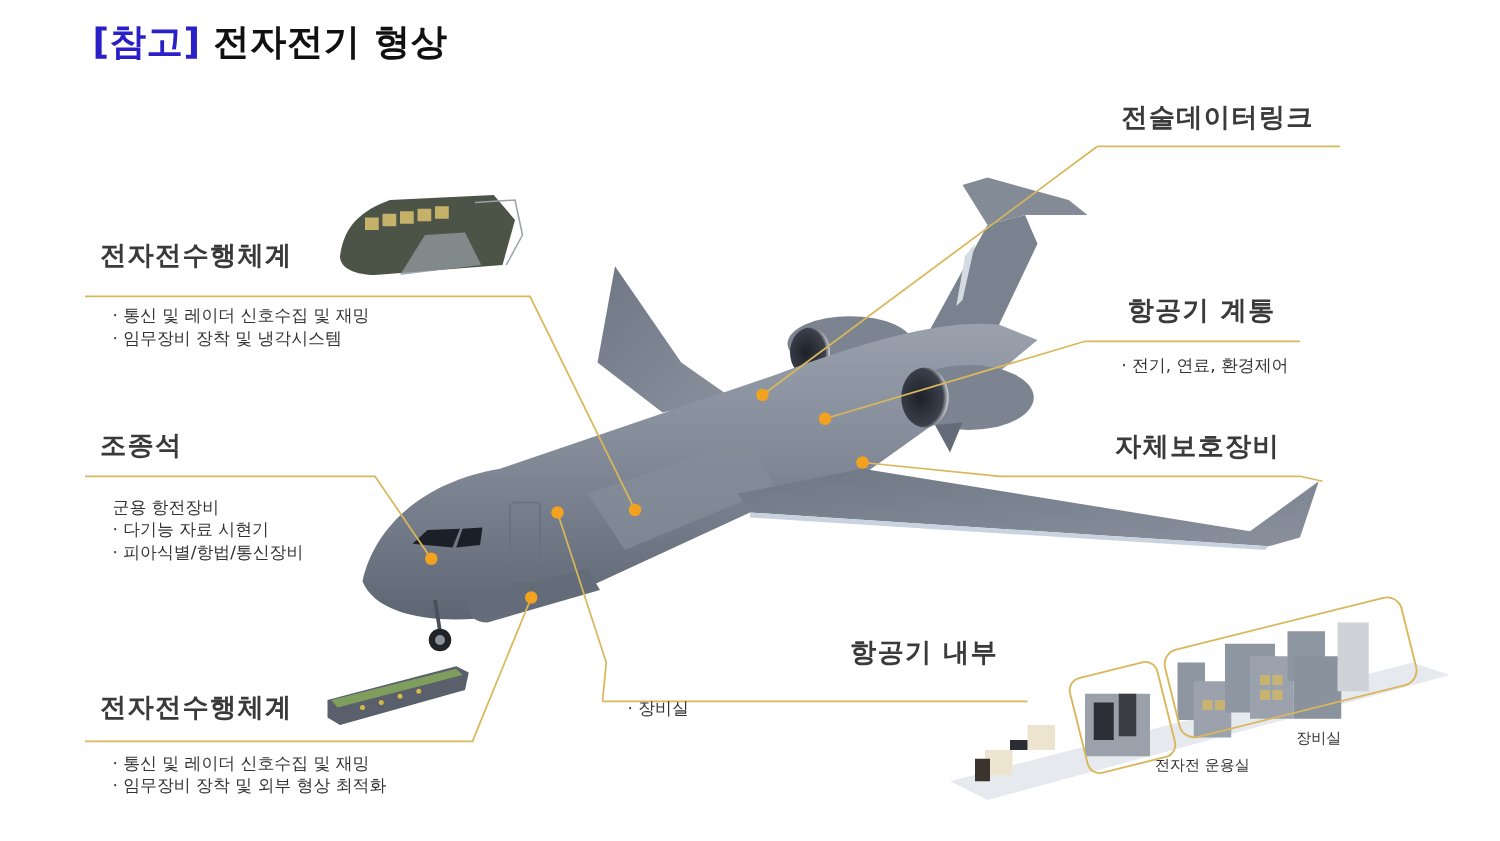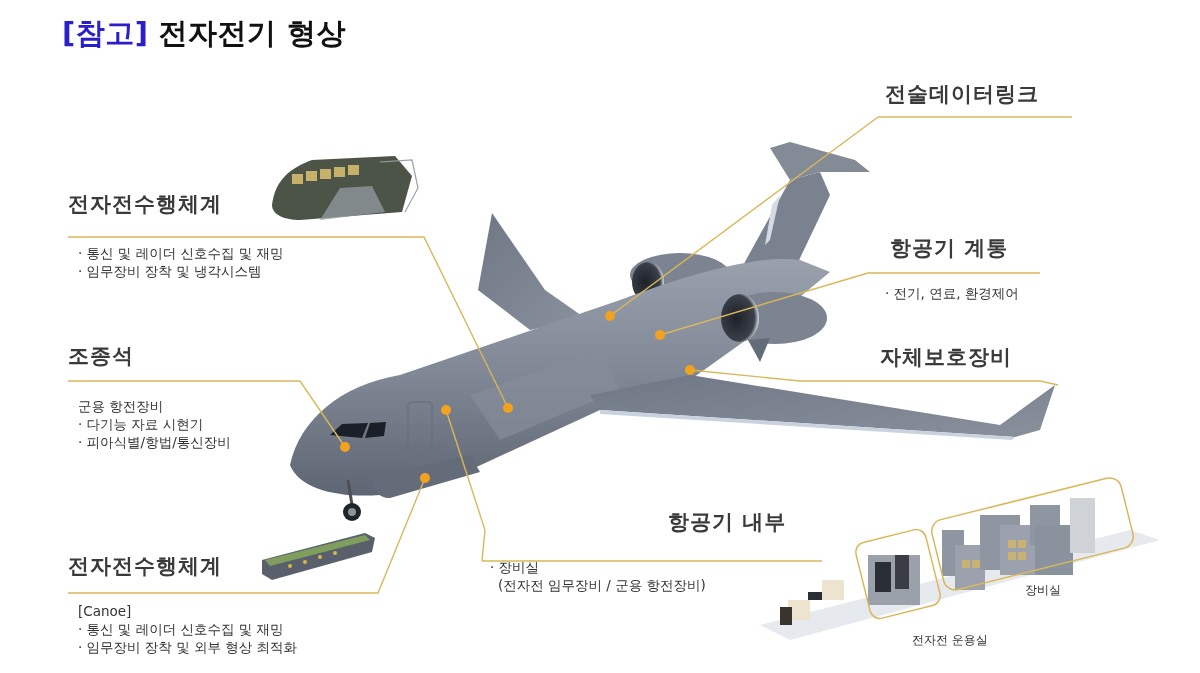--- a/index.html
+++ b/index.html
@@ -1,17 +1,17 @@
 <!DOCTYPE html>
 <html><head>
 <meta charset="utf-8">
 <style>
   html, body { margin:0; padding:0; background:#ffffff; }
   body { width:1200px; height:673px; position:relative; overflow:hidden; font-family:"DejaVu Sans", sans-serif; }
-  .abs { position:absolute; }
+  .abs { position:absolute;margin-left:12px; }
   .title { left:62px; top:14px; font-size:29px; font-weight:bold; letter-spacing:0.5px; white-space:nowrap; }
   .title .tag { color:#2b20c8; }
   .title .main { color:#111111; margin-left:10px; }
   .heading { font-size:21px; color:#3a3a3a; font-weight:bold; letter-spacing:1px; white-space:nowrap; }
   .body-text { font-size:13.5px; color:#333333; line-height:18px; white-space:nowrap; }
   .caption { font-size:12px; color:#333; white-space:nowrap; }
   svg.layer { position:absolute; left:0; top:0; }
 </style>
 </head>
 <body>
@@ -174,31 +174,29 @@
 
 <div class="abs heading" style="left:68px; top:342px;">조종석</div>
 <div class="abs body-text" style="left:78px; top:397px;">
   <div>군용 항전장비</div>
   <div>· 다기능 자료 시현기</div>
   <div>· 피아식별/항법/통신장비</div>
 </div>
 
 <div class="abs heading" style="left:68px; top:552px;">전자전수행체계</div>
 <div class="abs body-text" style="left:78px; top:602px;">
-  <div>[Canoe]</div>
   <div>· 통신 및 레이더 신호수집 및 재밍</div>
   <div>· 임무장비 장착 및 외부 형상 최적화</div>
 </div>
 
 <div class="abs heading" style="left:885px; top:80px;">전술데이터링크</div>
 
 <div class="abs heading" style="left:890px; top:234px;">항공기 계통</div>
 <div class="abs body-text" style="left:885px; top:284px;">· 전기, 연료, 환경제어</div>
 
 <div class="abs heading" style="left:880px; top:343px;">자체보호장비</div>
 
 <div class="abs heading" style="left:668px; top:508px;text-align:center;">항공기 내부</div>
 <div class="abs body-text" style="left:490px; top:558px;">
   <div>· 장비실</div>
-  <div style="padding-left:8px;">(전자전 임무장비 / 군용 항전장비)</div>
-</div>
-<div class="abs caption" style="left:912px; top:632px;">전자전 운용실</div>
+</div>
+<div class="abs caption" style="left:912px; top:604px;">전자전 운용실</div>
 <div class="abs caption" style="left:1025px; top:582px;">장비실</div>
 
 </body></html>

